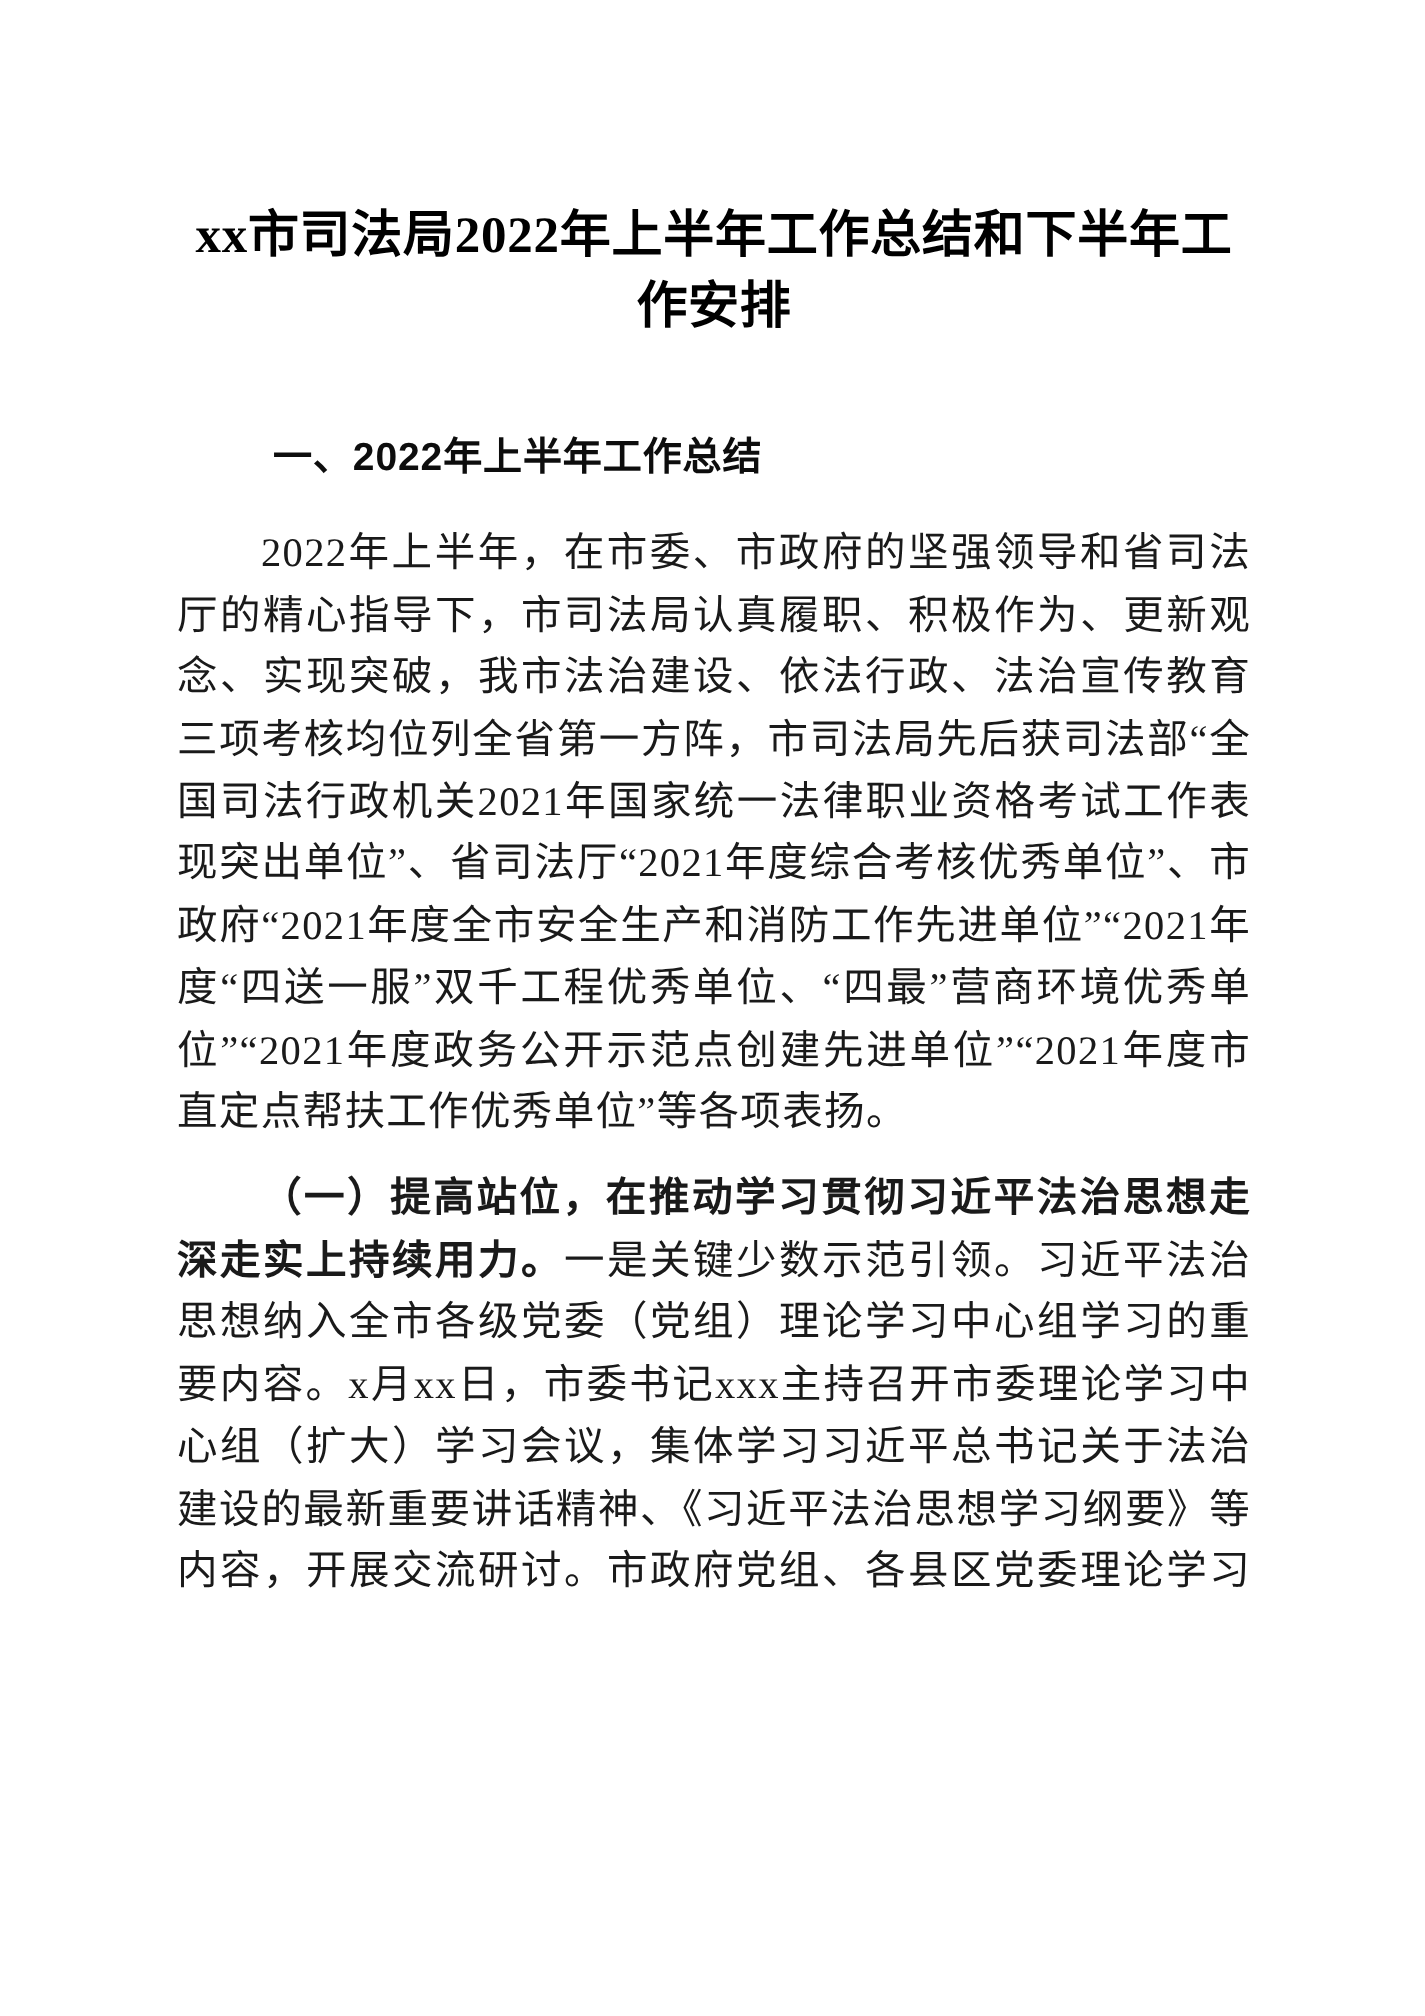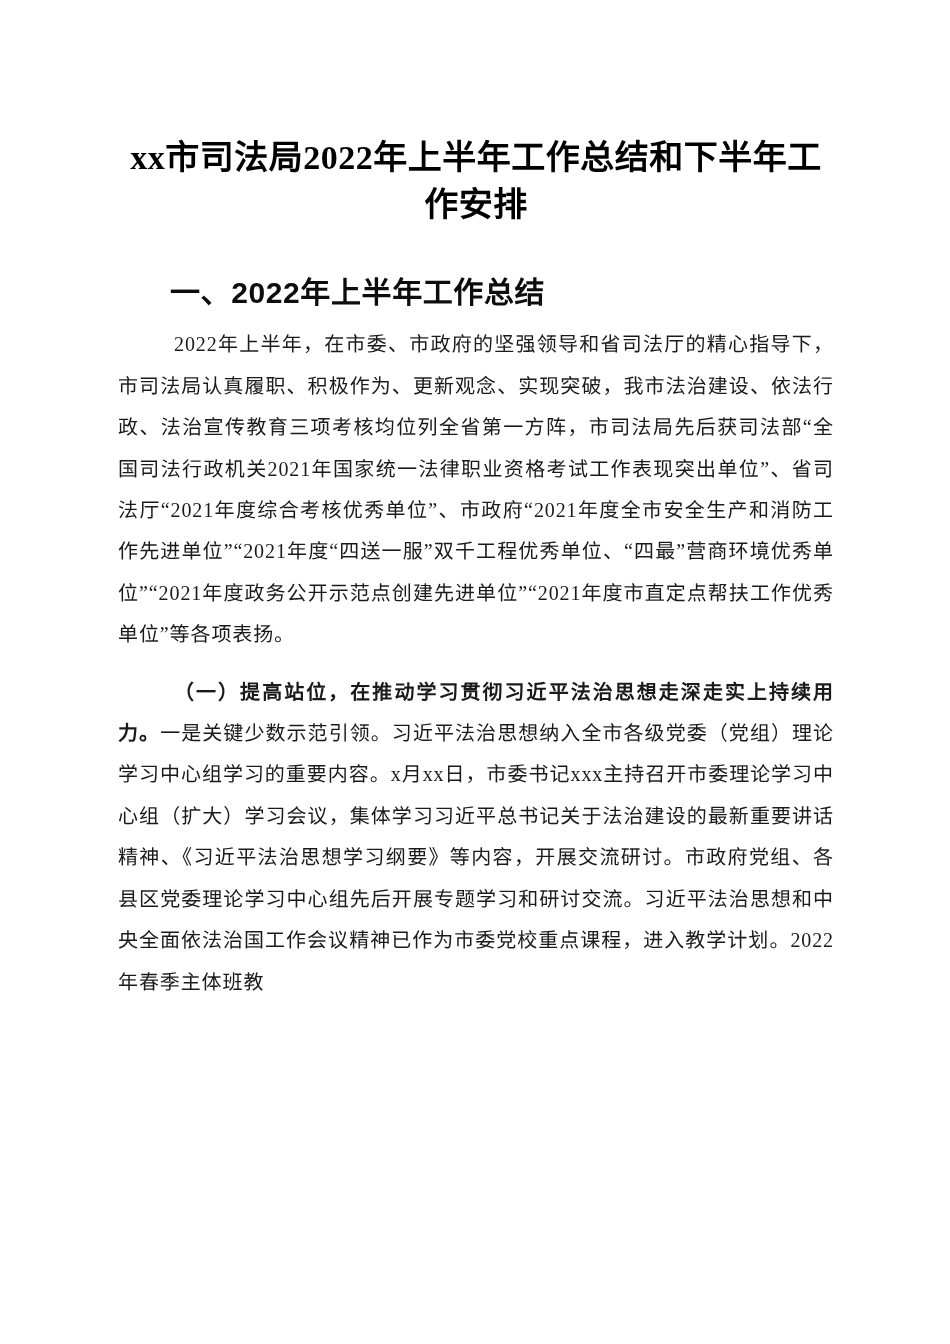--- a/index.html
+++ b/index.html
@@ -37,34 +37,34 @@
     margin: 0;
     padding-top: 134px;
     letter-spacing: 0.5px;
     word-break: break-all;
   }
 
   
   .section-heading {
     font-family: "Liberation Sans", "DejaVu Sans", sans-serif;
     font-weight: bold;
-    font-size: 30px;
+    font-size: 26px;
     line-height: 41.4px;
     color: #0d0d0d;
-    margin: 0;
+    margin: 12px;
     padding-top: 44px;
     text-indent: 52px;
     letter-spacing: 0.6px;
     word-break: break-all;
   }
 
   
   .body-para {
     font-family: "Liberation Serif", "DejaVu Serif", serif;
-    font-size: 20px;
+    font-size: 27px;
     line-height: 41.4px;
     color: #1a1a1a;
     margin: 0;
     text-indent: 56px;
     text-align: justify;
     text-justify: inter-ideograph;
     letter-spacing: 0.9px;
     word-break: break-all;
   }
 

